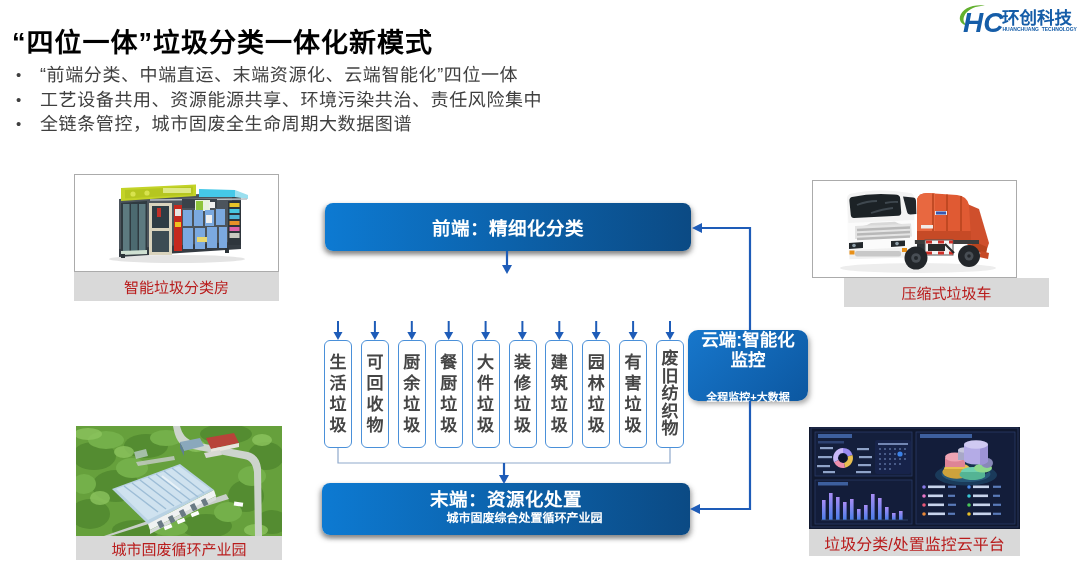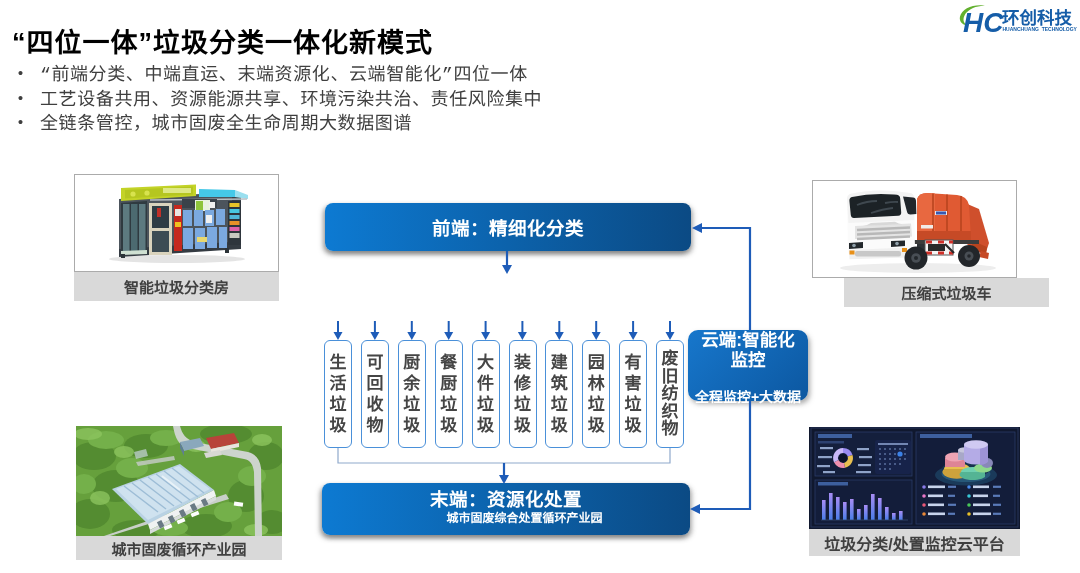--- a/index.html
+++ b/index.html
@@ -1,47 +1,47 @@
 <!DOCTYPE html>
 <html lang="zh-CN"><head>
 <meta charset="utf-8">
 <style>
   html,body{margin:0;padding:0;}
   body{width:1080px;height:573px;overflow:hidden;background:#fff;
        font-family:"Liberation Sans",sans-serif;}
   .stage{position:relative;width:1080px;height:573px;background:#fff;}
   .title{position:absolute;left:12px;top:21px;font-size:27px;font-weight:bold;
          color:#000000;letter-spacing:1px;}
-  .bullets{position:absolute;left:16px;top:63px;font-family:Liberation Mono, monospace;}
+  .bullets{position:absolute;left:16px;top:63px;}
   .bullets div{font-size:18px;line-height:24.5px;color:#3f3f3f;position:relative;padding-left:24px;letter-spacing:0.6px;}
   .bullets div::before{content:"•";position:absolute;left:0;top:0;font-size:15px;color:#3f3f3f;}
   .bigbox{position:absolute;border-radius:8px;color:#fff;font-weight:bold;
           display:flex;align-items:center;justify-content:center;flex-direction:column;
           background:linear-gradient(to right,#0d7ad2,#0b4a84);
           box-shadow:-2px 3px 5px rgba(90,90,90,.55), 2px 3px 5px rgba(90,90,90,.45);}
   #b1{left:325px;top:203px;width:366px;height:48px;font-size:18.5px;letter-spacing:0.5px;}
   #b2{left:325px;top:274px;width:366px;height:47px;font-size:18.5px;letter-spacing:0.5px;}
   #b3{left:322px;top:483px;width:368px;height:52px;padding-bottom:4px;box-sizing:border-box;}
   #b3 .l1{font-size:18.5px;letter-spacing:0.5px;line-height:23px;}
   #b3 .l2{font-size:12px;letter-spacing:0px;line-height:15px;margin-left:37px;}
   #cloud{left:688px;top:330px;width:120px;height:71px;border-radius:10px;padding-top:3px;box-sizing:border-box;
          background:linear-gradient(135deg,#1777cc,#0c57a0);
          box-shadow:2px 3px 5px rgba(90,90,90,.5);}
   #cloud .t{font-size:17.5px;line-height:20px;text-align:center;}
-  #cloud .s{font-size:14px;line-height:15px;margin-top:20px;}
+  #cloud .s{font-size:11px;line-height:15px;margin-top:20px;}
   .vbox{position:absolute;top:340px;width:28px;height:108px;box-sizing:border-box;
         background:#fff;border:1px solid #4a90d9;border-radius:6px;
         display:flex;flex-direction:column;align-items:center;justify-content:center;
         font-size:17px;font-weight:600;color:#454545;}
   .vbox span{display:block;line-height:21px;text-align:center;}
   .vbox.c5 span{line-height:17.5px;}
   .card{position:absolute;}
   .card .ph{background:#fff;border:1px solid #ababab;box-sizing:border-box;overflow:hidden;}
   .card .cap{background:#d9d9d9;display:flex;align-items:center;justify-content:center;
-             font-weight:700;color:#404040;}
+             font-weight:400;color:#b91c1c;}
   svg{display:block;}
   #overlay{position:absolute;left:0;top:0;pointer-events:none;}
 </style>
 </head>
 <body>
 <div class="stage">
 
   <div class="title">“四位一体”垃圾分类一体化新模式</div>
   <div class="bullets">
     <div>“前端分类、中端直运、末端资源化、云端智能化”四位一体</div>

